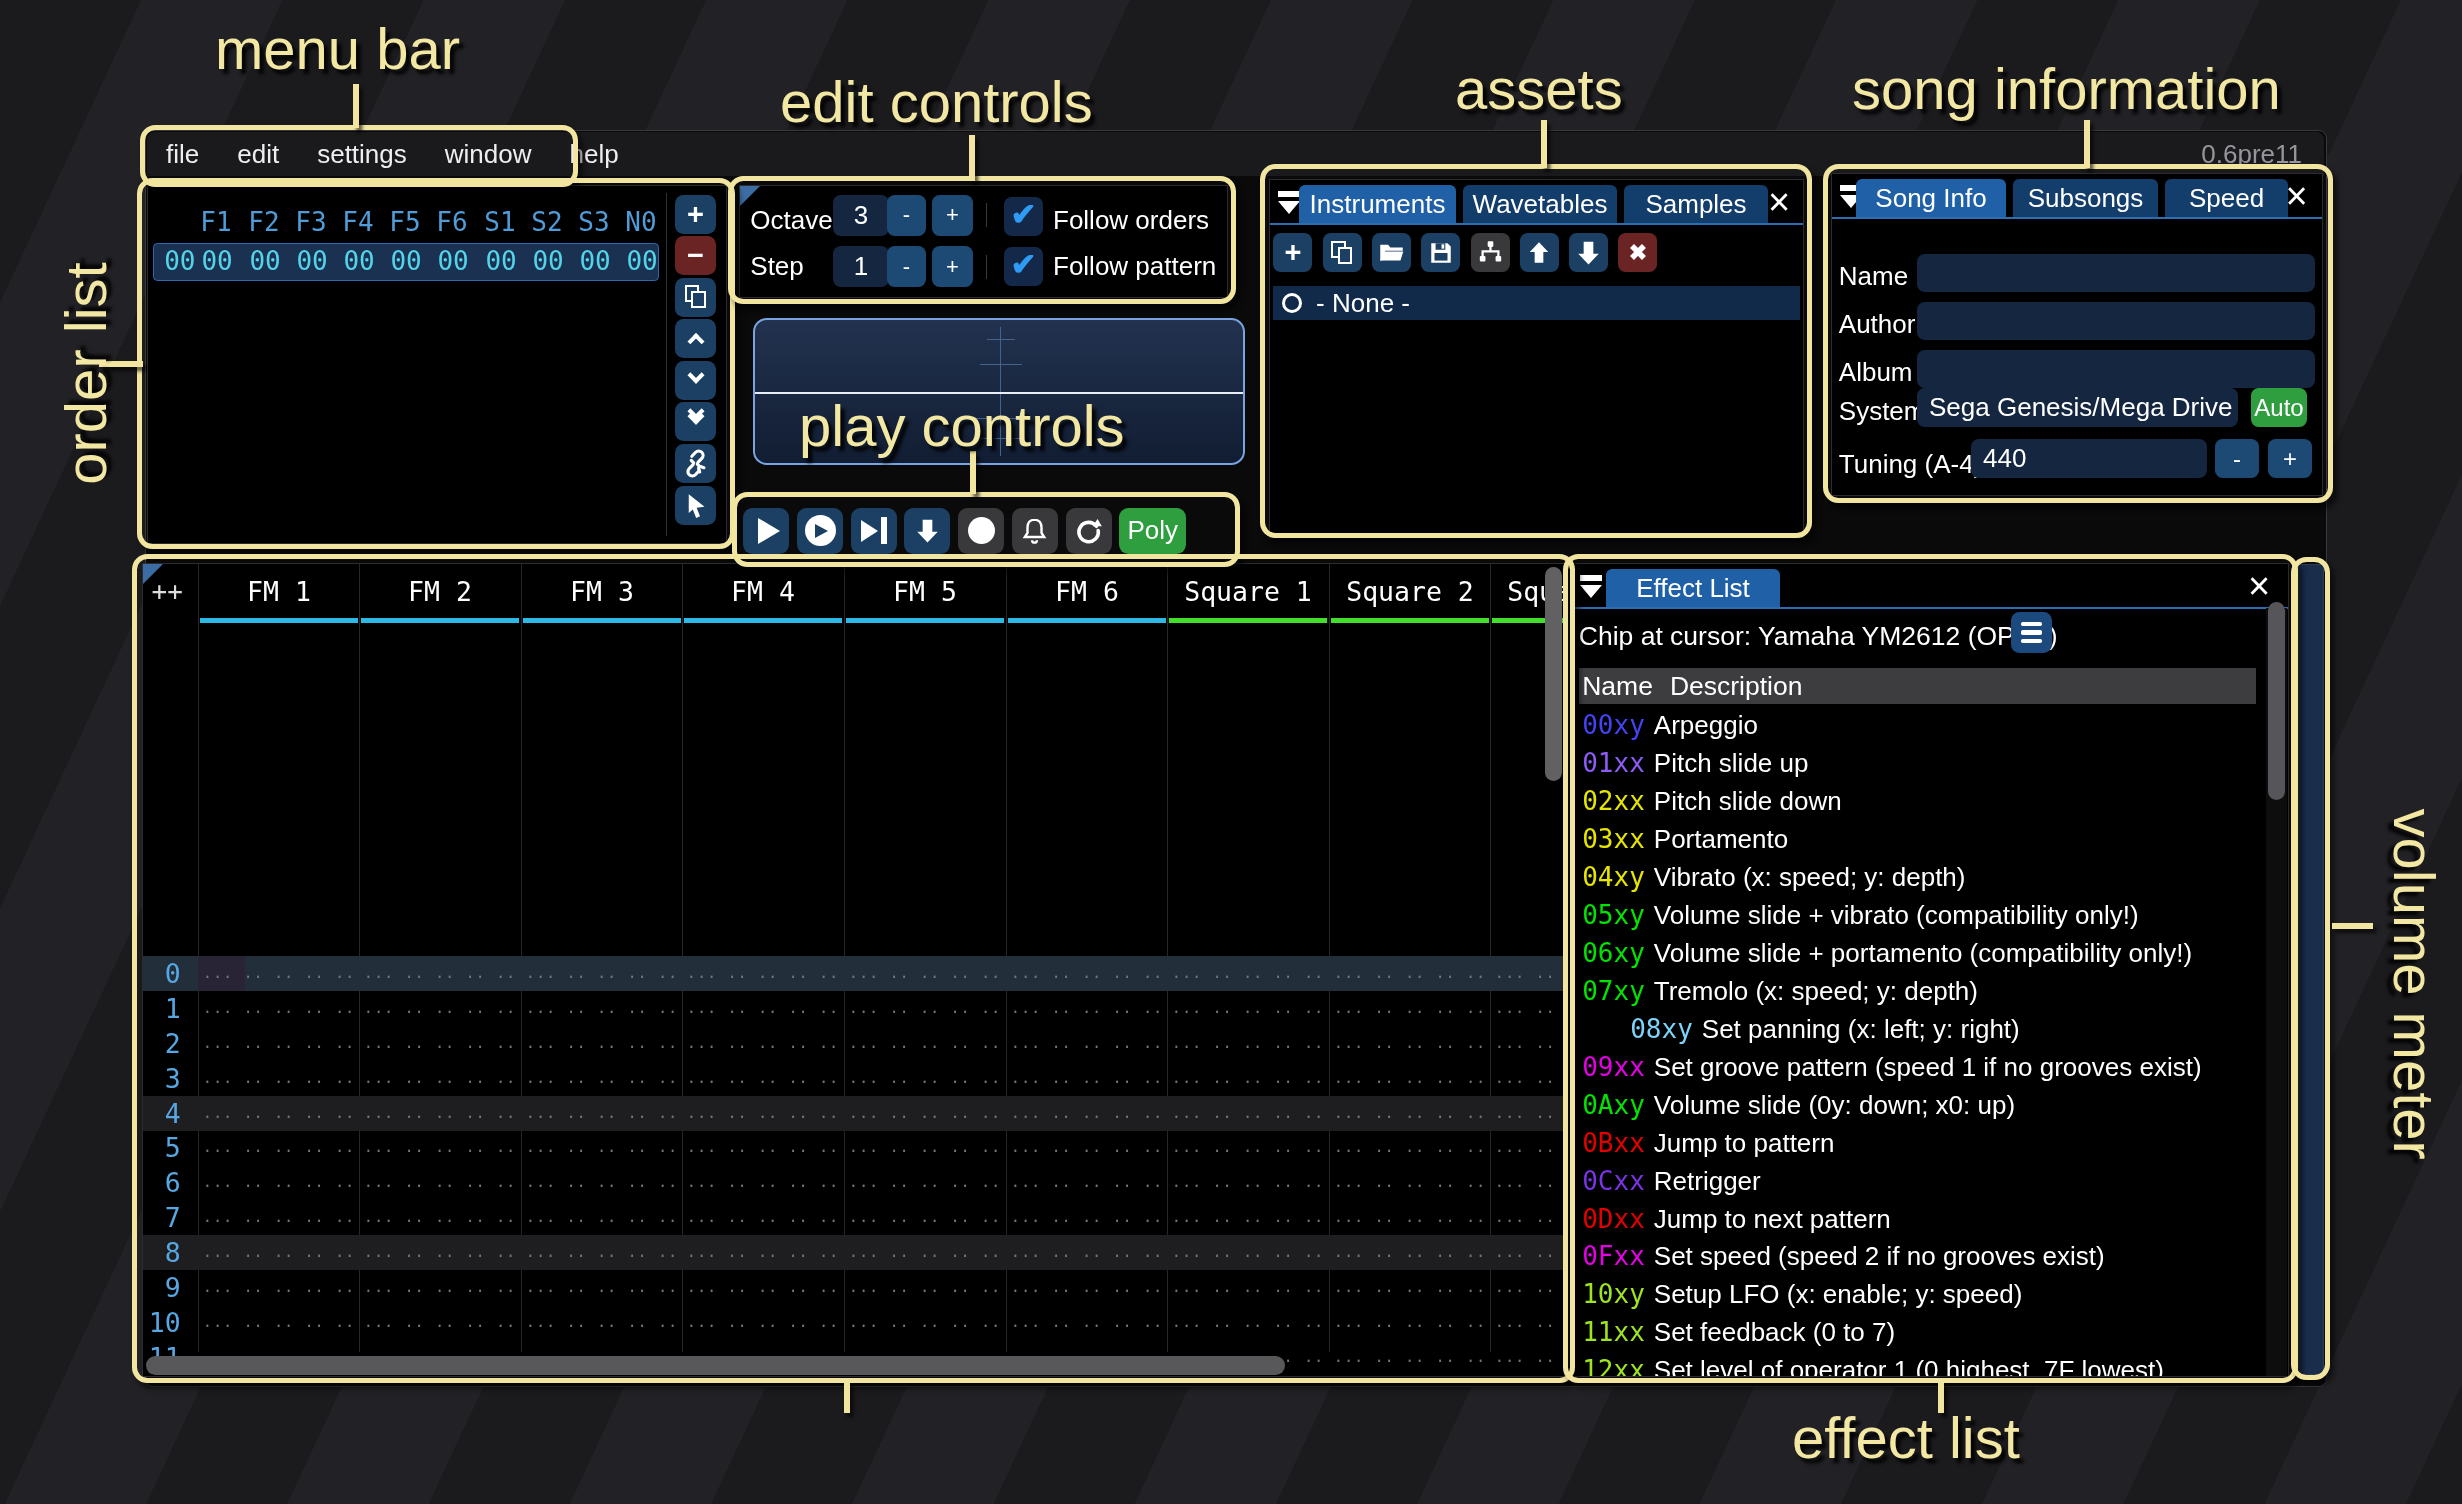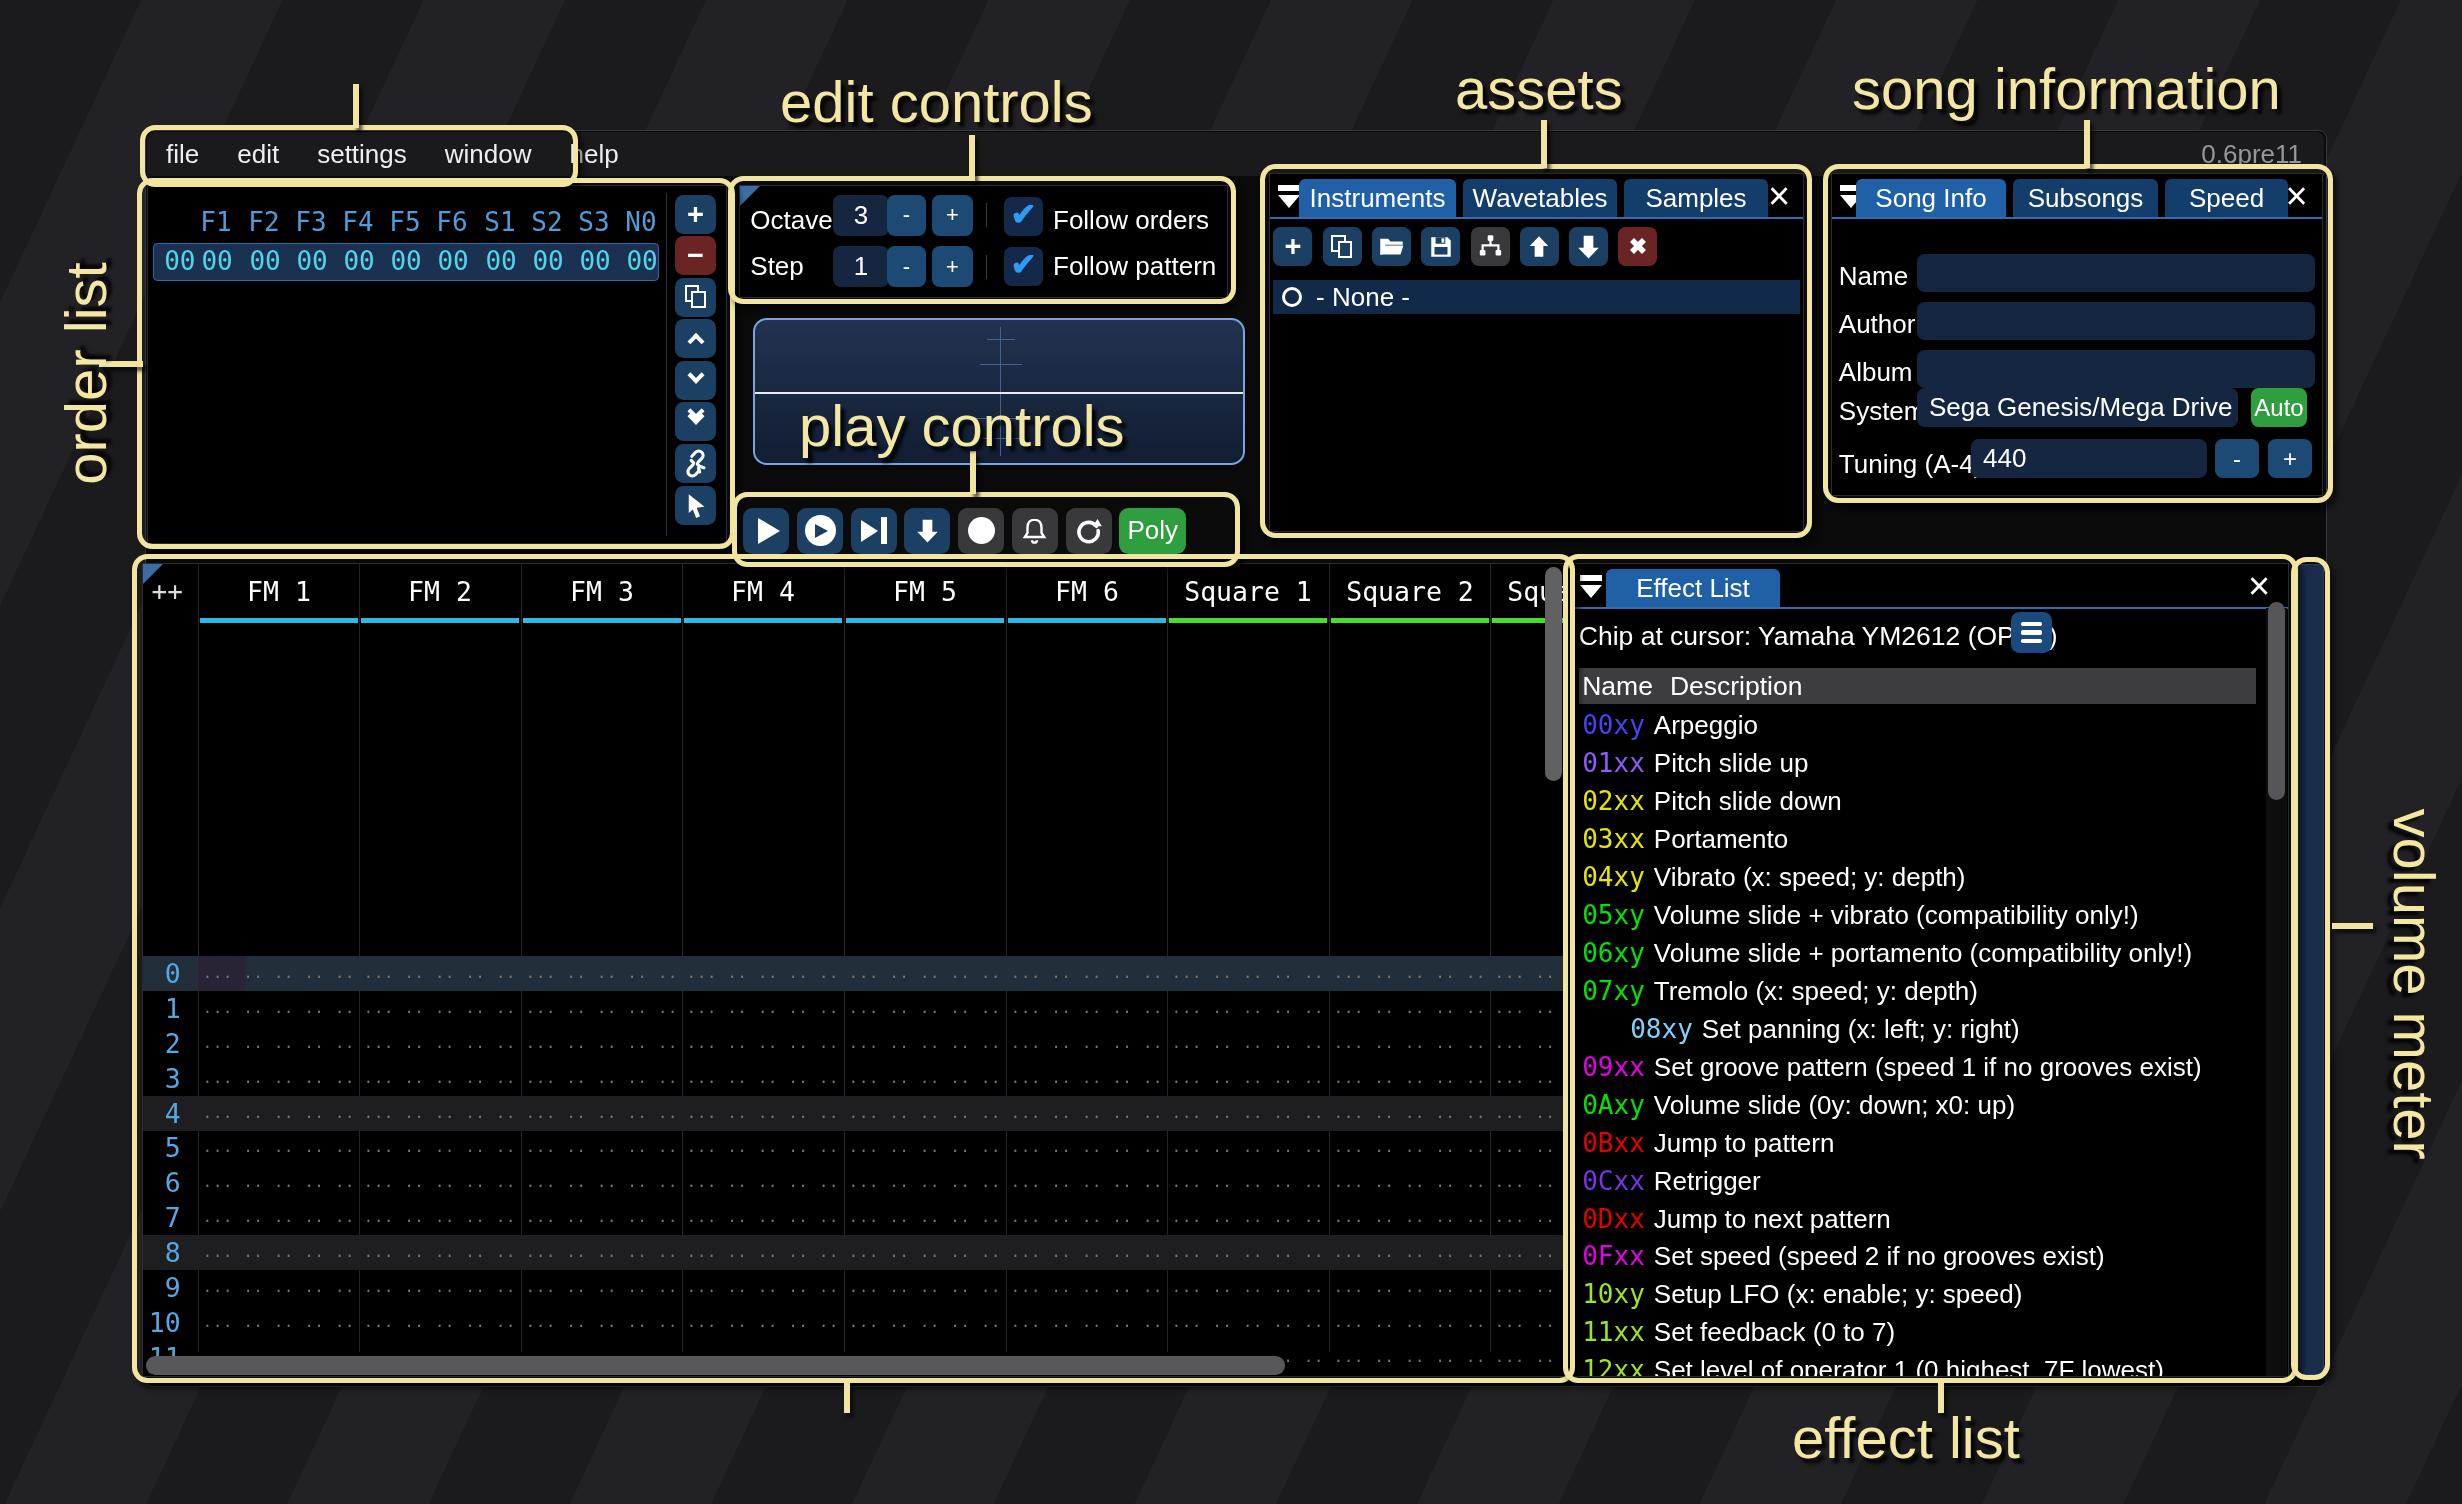--- a/index.html
+++ b/index.html
@@ -73,21 +73,21 @@
     font-size:26px; display:flex; align-items:center; justify-content:center; cursor:pointer; }
   .tab.active{ background:#1f60a6; }
   .collapse-ic{ position:absolute; width:29px; height:29px; cursor:pointer; }
   .collapse-ic .bar{ position:absolute; left:3.4px; top:2.6px; width:22px; height:6px; background:#fff; }
   .collapse-ic .tri{ position:absolute; left:3.4px; top:12px; width:0; height:0;
     border-left:11px solid transparent; border-right:11px solid transparent; border-top:13.7px solid #fff; }
   .xclose{ position:absolute; width:34px; height:34px; color:#fff; font-size:38px; font-weight:300;
     display:flex; align-items:center; justify-content:center; cursor:pointer; }
 
   
-  #assets-panel{ left:1269px; top:173px; width:535px; height:359px; }
+  #assets-panel{ left:1269px; top:179px; width:535px; height:359px; }
   #assets-toolbar{ position:absolute; left:3.4px; top:53px; display:flex; gap:10.3px; }
   .abtn{ width:39px; height:39px; border-radius:7.7px; background:#1c4064; display:flex; align-items:center;
     justify-content:center; color:#fff; font-size:26px; font-weight:bold; cursor:pointer; }
   .abtn.red{ background:#6b2424; }
   .abtn.gray{ background:#39393c; }
   #none-row{ position:absolute; left:3.4px; top:106px; width:527px; height:34px; background:#122a4a;
     display:flex; align-items:center; gap:13.7px; padding-left:8.5px; font-size:26px; cursor:pointer; }
   .ring{ width:20.5px; height:20.5px; border:3.4px solid #fff; border-radius:50%; }
 
   
@@ -777,20 +777,21 @@
           <span class="fx-code" style="color: rgb(158, 229, 33);">12xx</span>
           <span class="fx-desc">Set level of operator 1 (0 highest, 7F lowest)</span>
         </div>
       </div>
     <div class="vscroll-fx-track"></div>
     <div class="vscroll-fx"></div>
   </div>
 
   <div id="volmeter"></div>
 
+  <div class="ann-text" style="left:215px;top:15.4px;">menu bar</div>
   <div class="ann-text" style="left:780px;top:68px;">edit controls</div>
   <div class="ann-text" style="left:1455px;top:55px;">assets</div>
   <div class="ann-text" style="left:1852px;top:55px;">song information</div>
   <div class="ann-text rot-ccw" style="left:-43px;top:340px;width:256px;text-align:center;">order list</div>
   <div class="ann-text" style="left:799px;top:392px;">play controls</div>
   <div class="ann-text" style="left:1792px;top:1404px;">effect list</div>
   <div class="ann-text rot-cw" style="left:2243px;top:946px;width:342px;text-align:center;">volume meter</div>
 
   <div class="ann-line" style="left:353px;top:84px;width:6px;height:44px;"></div>
   <div class="ann-line" style="left:969px;top:135px;width:6px;height:46px;"></div>

